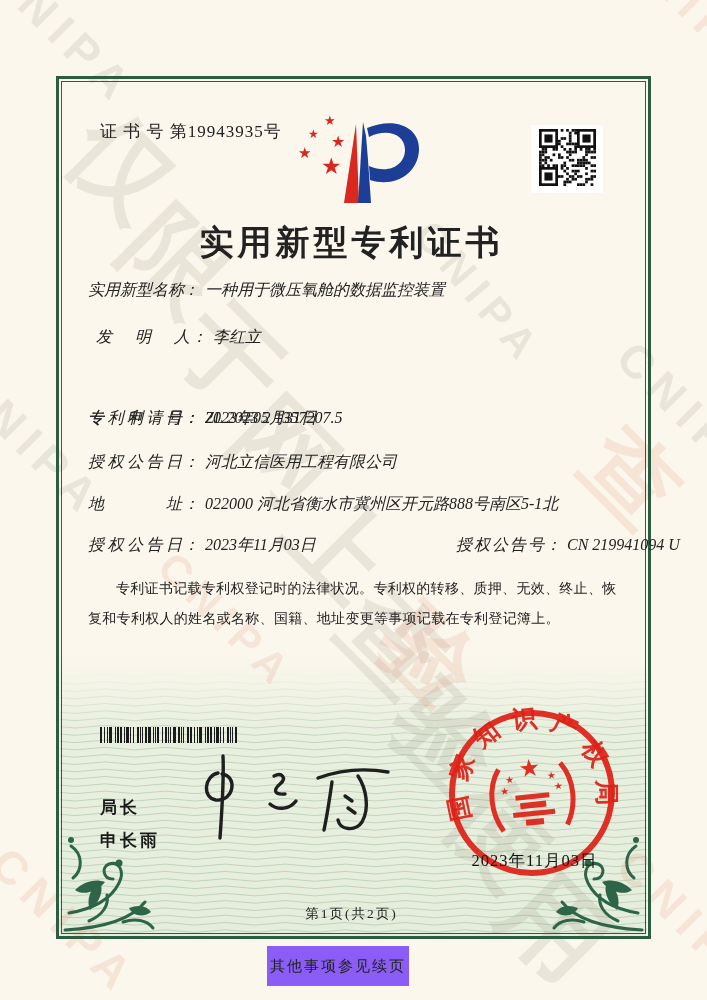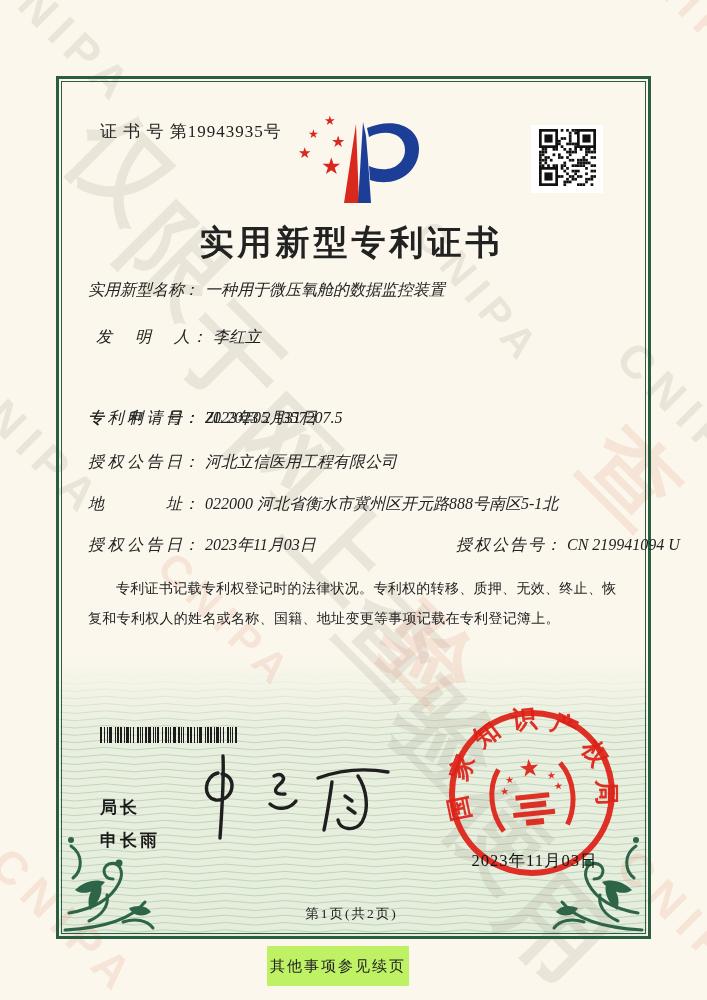--- a/index.html
+++ b/index.html
@@ -45,21 +45,21 @@
   .officer{left:100px;top:791px;z-index:5;
            font-family:"Liberation Sans","DejaVu Sans",sans-serif;
            font-size:17px;letter-spacing:3px;line-height:33px;color:#1a1a1a;}
   .officer div{display:block;font-weight:bold;}
   .signature{left:190px;top:748px;width:215px;height:100px;z-index:5;}
   .seal{left:437px;top:698px;width:190px;height:190px;z-index:5;transform:rotate(-6deg);}
   .seal-date{left:452px;top:850px;width:165px;text-align:center;font-size:16.5px;
              color:#141414;z-index:6;letter-spacing:1px;}
   .pagenum{left:57px;top:905px;width:589px;text-align:center;font-size:13.5px;
            letter-spacing:2px;z-index:5;}
-  .note{left:267px;top:946px;width:142px;height:40px;background:#bef264;
+  .note{left:267px;top:946px;width:142px;height:40px;background:#8b5cf6;
         text-align:center;line-height:40px;font-size:15px;letter-spacing:2px;z-index:5;}
   .star{position:absolute;color:#d9281e;line-height:1;font-family:"DejaVu Sans",sans-serif;}
 </style>
 </head>
 <body>
 
 <div id="watermarks">
     <div class="wm wm-cnipa wm-gray" style="left: -30px; top: 8px; font-size: 46px; transform: rotate(45deg);">CNIPA</div>
     <div class="wm wm-gray" style="left: 72px; top: 118px; font-size: 100px; transform: rotate(45deg);">仅</div>
     <div class="wm wm-gray" style="left: 126px; top: 213px; font-size: 100px; transform: rotate(45deg);">限</div>

